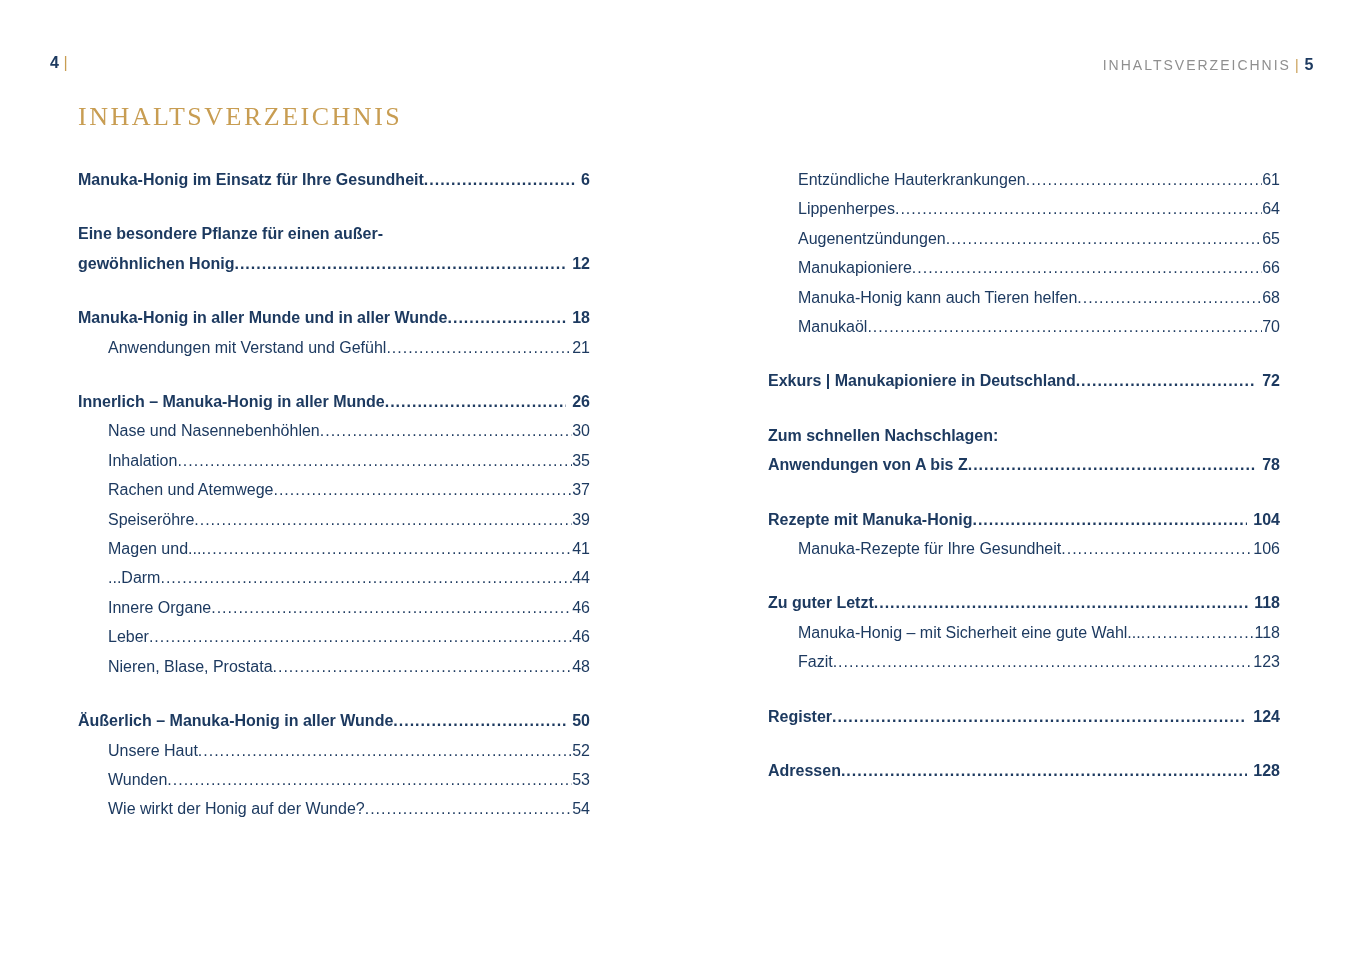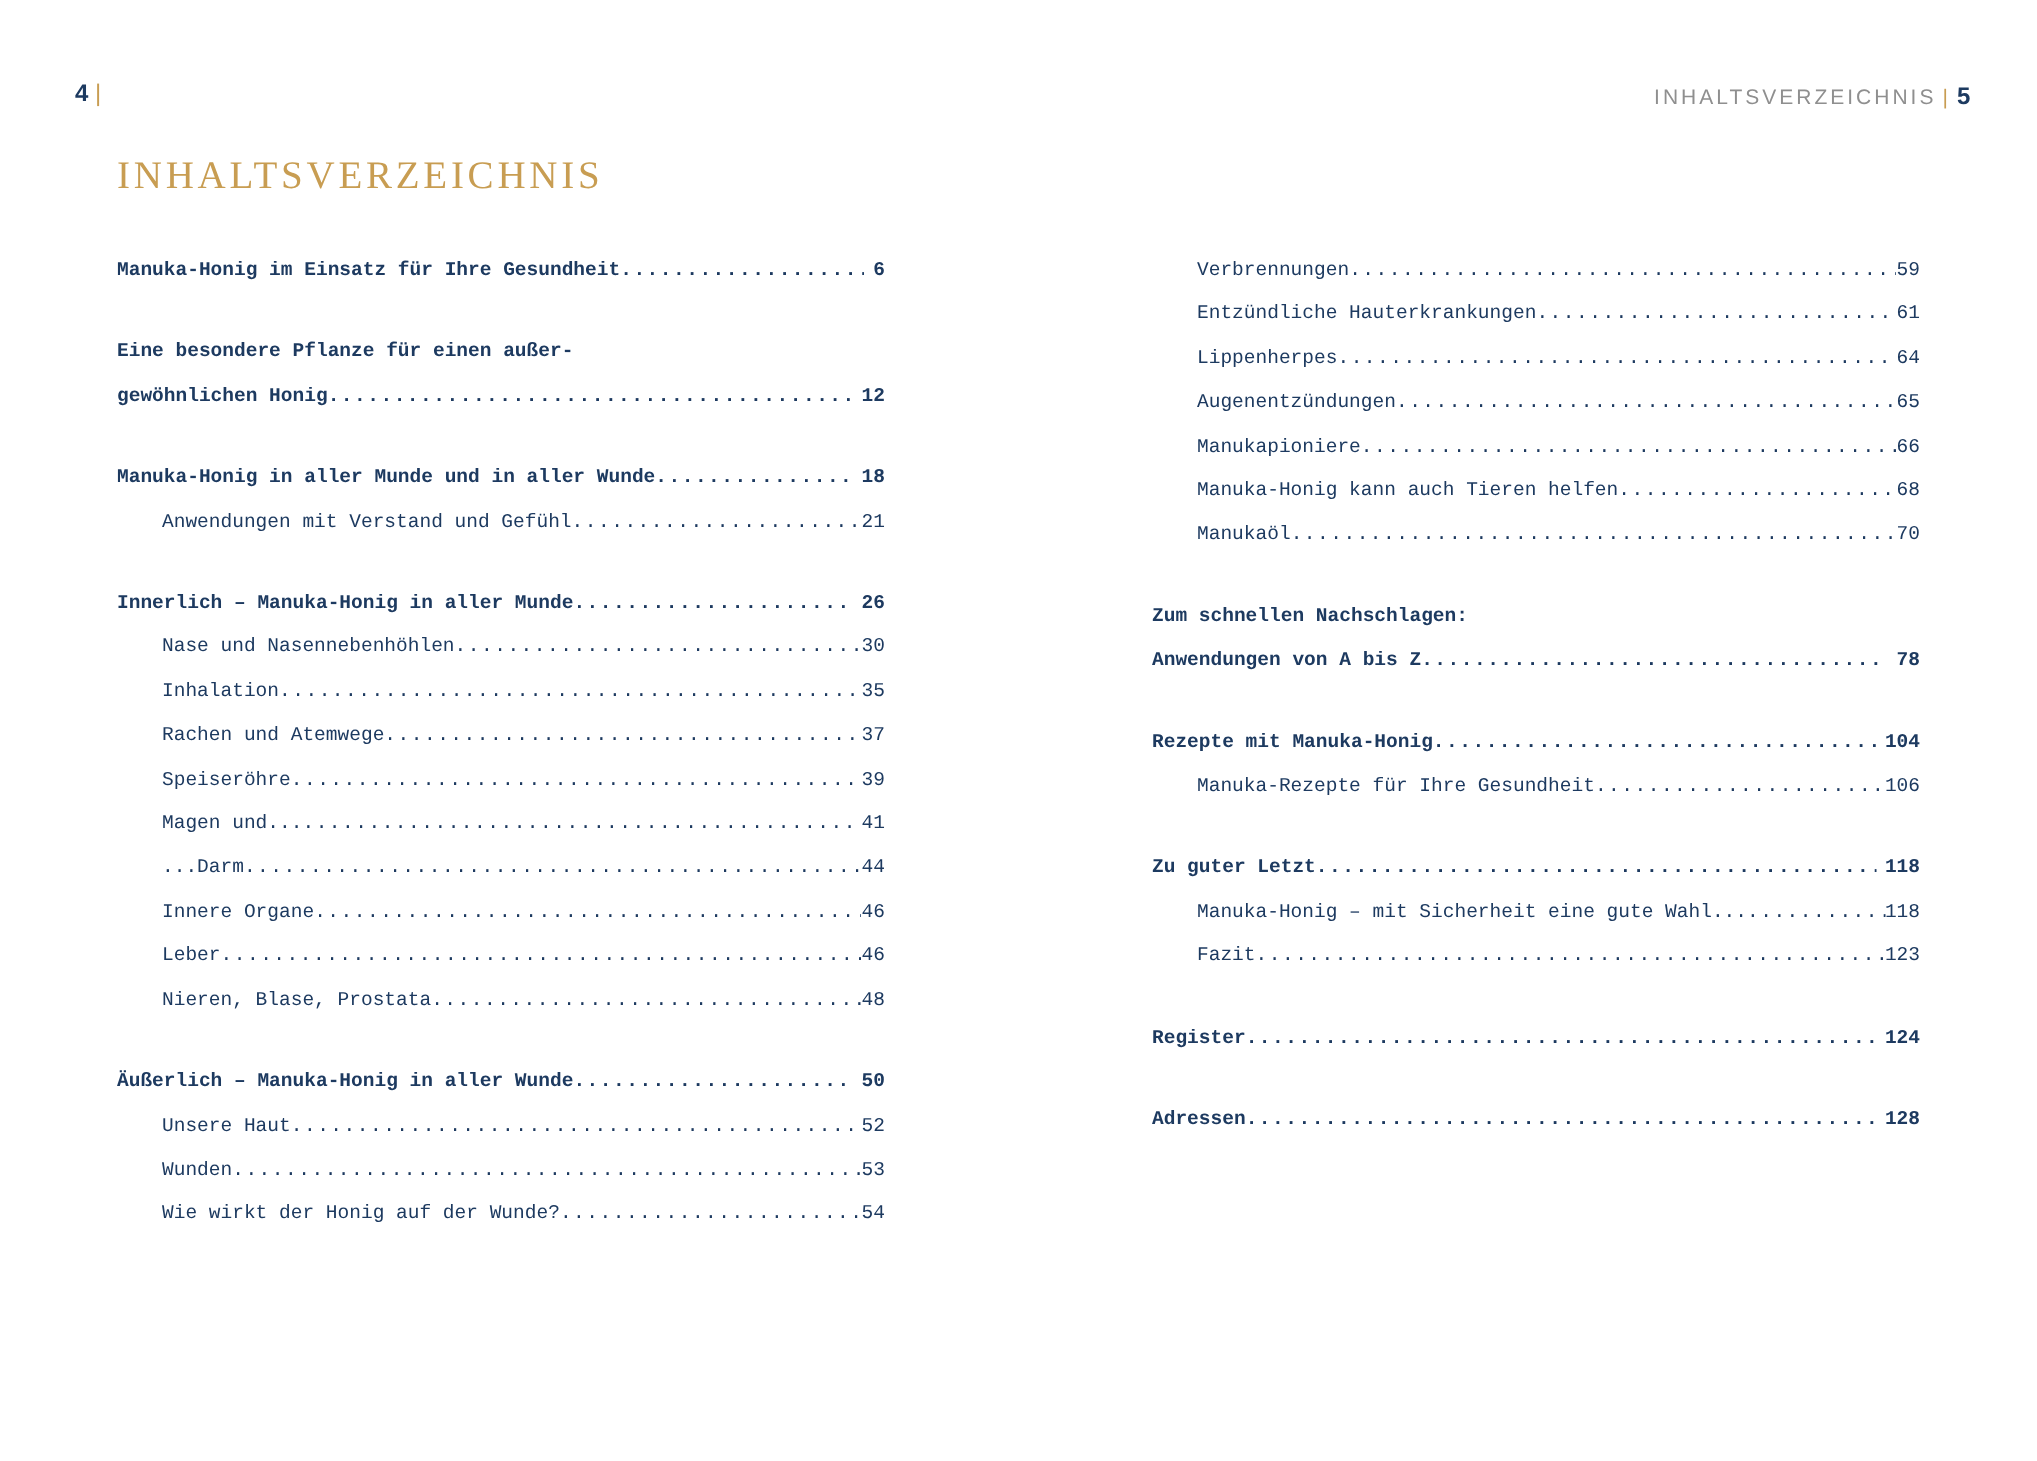--- a/index.html
+++ b/index.html
@@ -54,23 +54,22 @@
     font-size: 26px;
     font-weight: 400;
     letter-spacing: 2.5px;
     color: #c89d52;
   }
 
   
   .toc-column {
     position: absolute;
     top: 165px;
-    font-size: 13px;
+    font-size: 16px;
     line-height: 29.4px;
-    font-family: Liberation Mono, monospace;
   }
   .toc-column.left  { left: 78px;  width: 512px; }
   .toc-column.right { left: 768px; width: 512px; }
 
   .toc-entry.gap { margin-top: 25px; }
   .toc-entry.heading { font-weight: 700; }
   .toc-entry.sub { padding-left: 30px; }
 
   .toc-line {
     display: flex;
@@ -236,27 +235,20 @@
         <div class="toc-line">
           <span class="toc-label">Wie wirkt der Honig auf der Wunde?</span>
           <span class="toc-dots"></span>
           <span class="toc-page">54</span>
         </div>
       </div>
     </div>
   <div class="toc-column right" id="col-right">
       <div class="toc-entry sub">
         <div class="toc-line">
-          <span class="toc-label">Verbrennungen</span>
-          <span class="toc-dots"></span>
-          <span class="toc-page">59</span>
-        </div>
-      </div>
-      <div class="toc-entry sub">
-        <div class="toc-line">
           <span class="toc-label">Entzündliche Hauterkrankungen</span>
           <span class="toc-dots"></span>
           <span class="toc-page">61</span>
         </div>
       </div>
       <div class="toc-entry sub">
         <div class="toc-line">
           <span class="toc-label">Lippenherpes</span>
           <span class="toc-dots"></span>
           <span class="toc-page">64</span>
@@ -285,20 +277,27 @@
       </div>
       <div class="toc-entry sub">
         <div class="toc-line">
           <span class="toc-label">Manukaöl</span>
           <span class="toc-dots"></span>
           <span class="toc-page">70</span>
         </div>
       </div>
       <div class="toc-entry heading gap">
         <div class="toc-line">
+          <span class="toc-label">Exkurs | Manukapioniere in Deutschland</span>
+          <span class="toc-dots"></span>
+          <span class="toc-page">72</span>
+        </div>
+      </div>
+      <div class="toc-entry heading gap">
+        <div class="toc-line">
           <span class="toc-label">Zum schnellen Nachschlagen:</span>
         </div>
         <div class="toc-line">
           <span class="toc-label">Anwendungen von A bis Z</span>
           <span class="toc-dots"></span>
           <span class="toc-page">78</span>
         </div>
       </div>
       <div class="toc-entry heading gap">
         <div class="toc-line">

